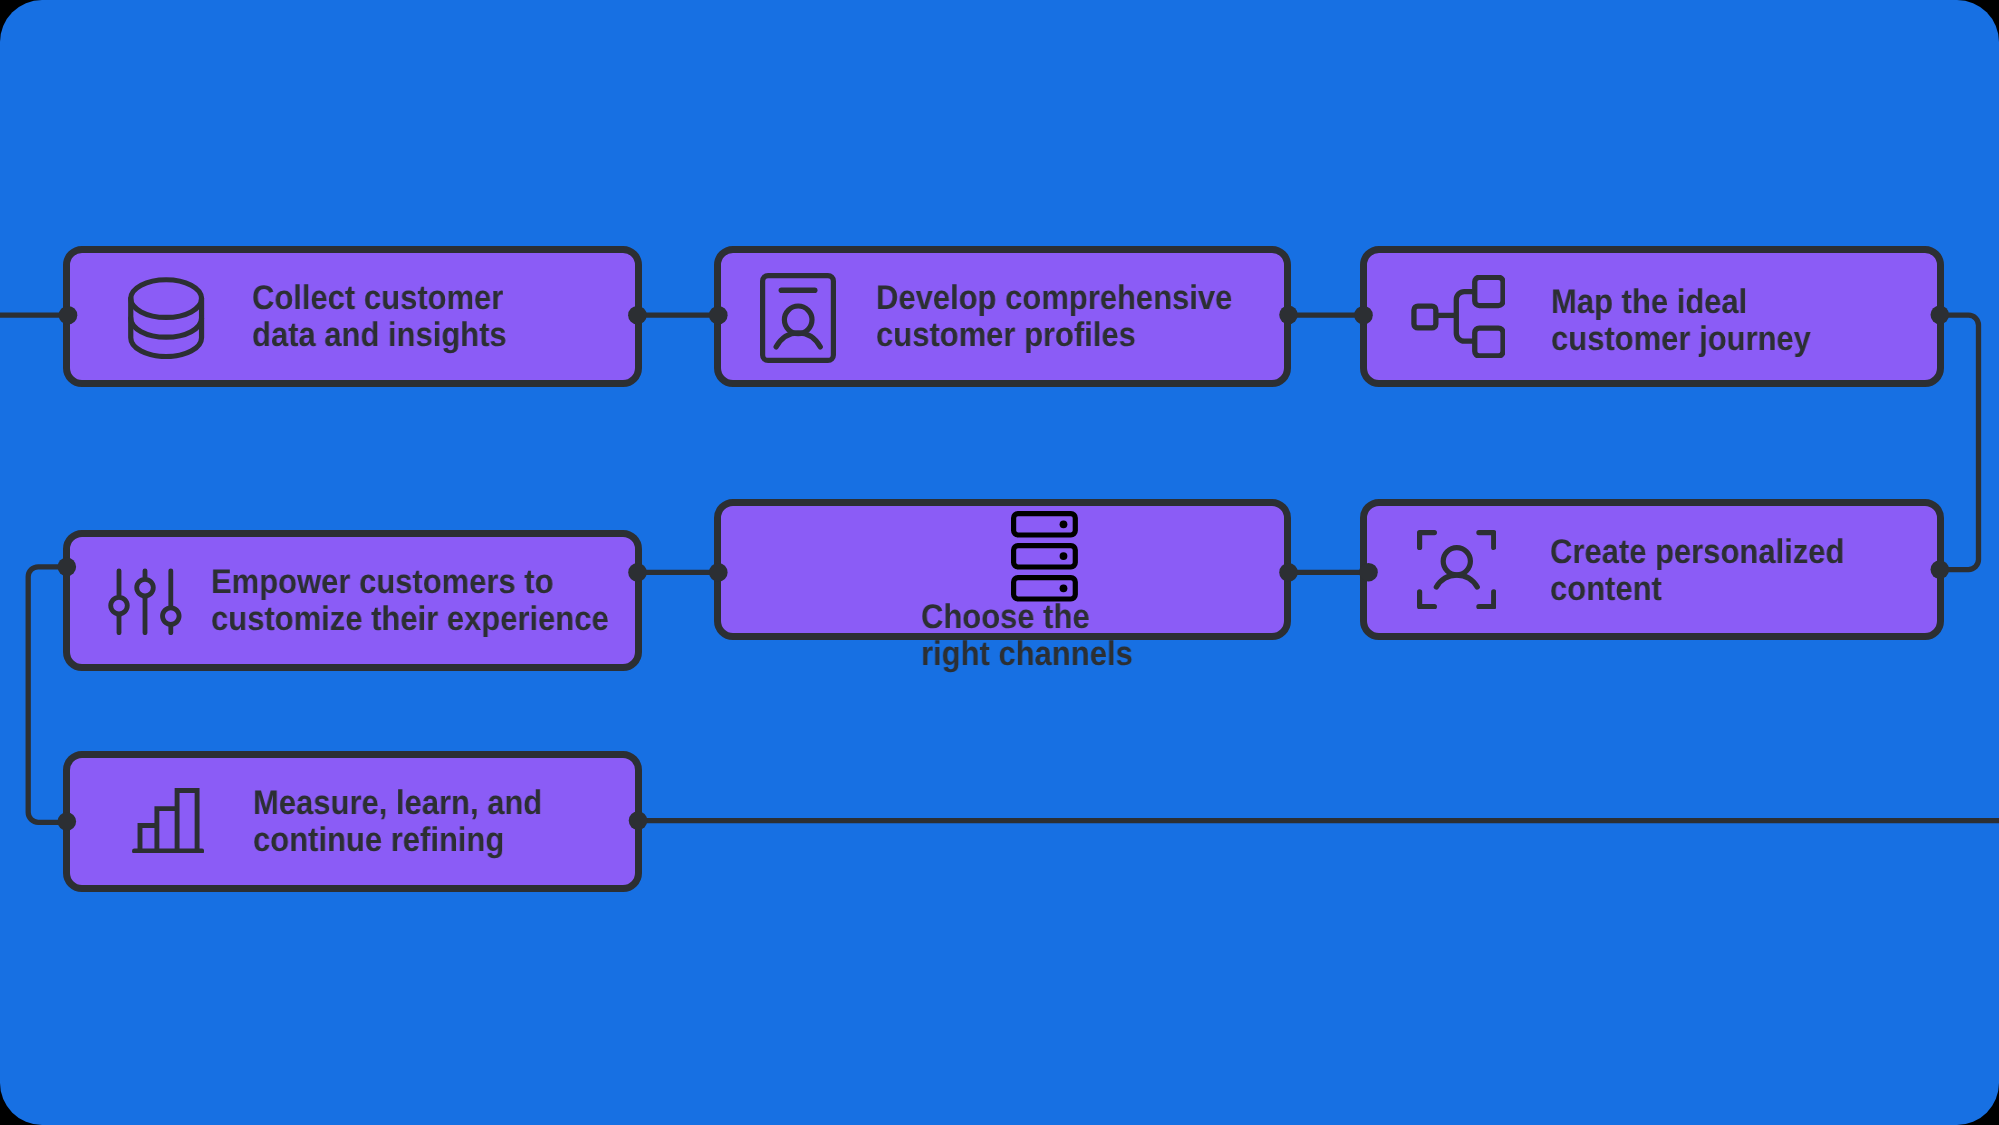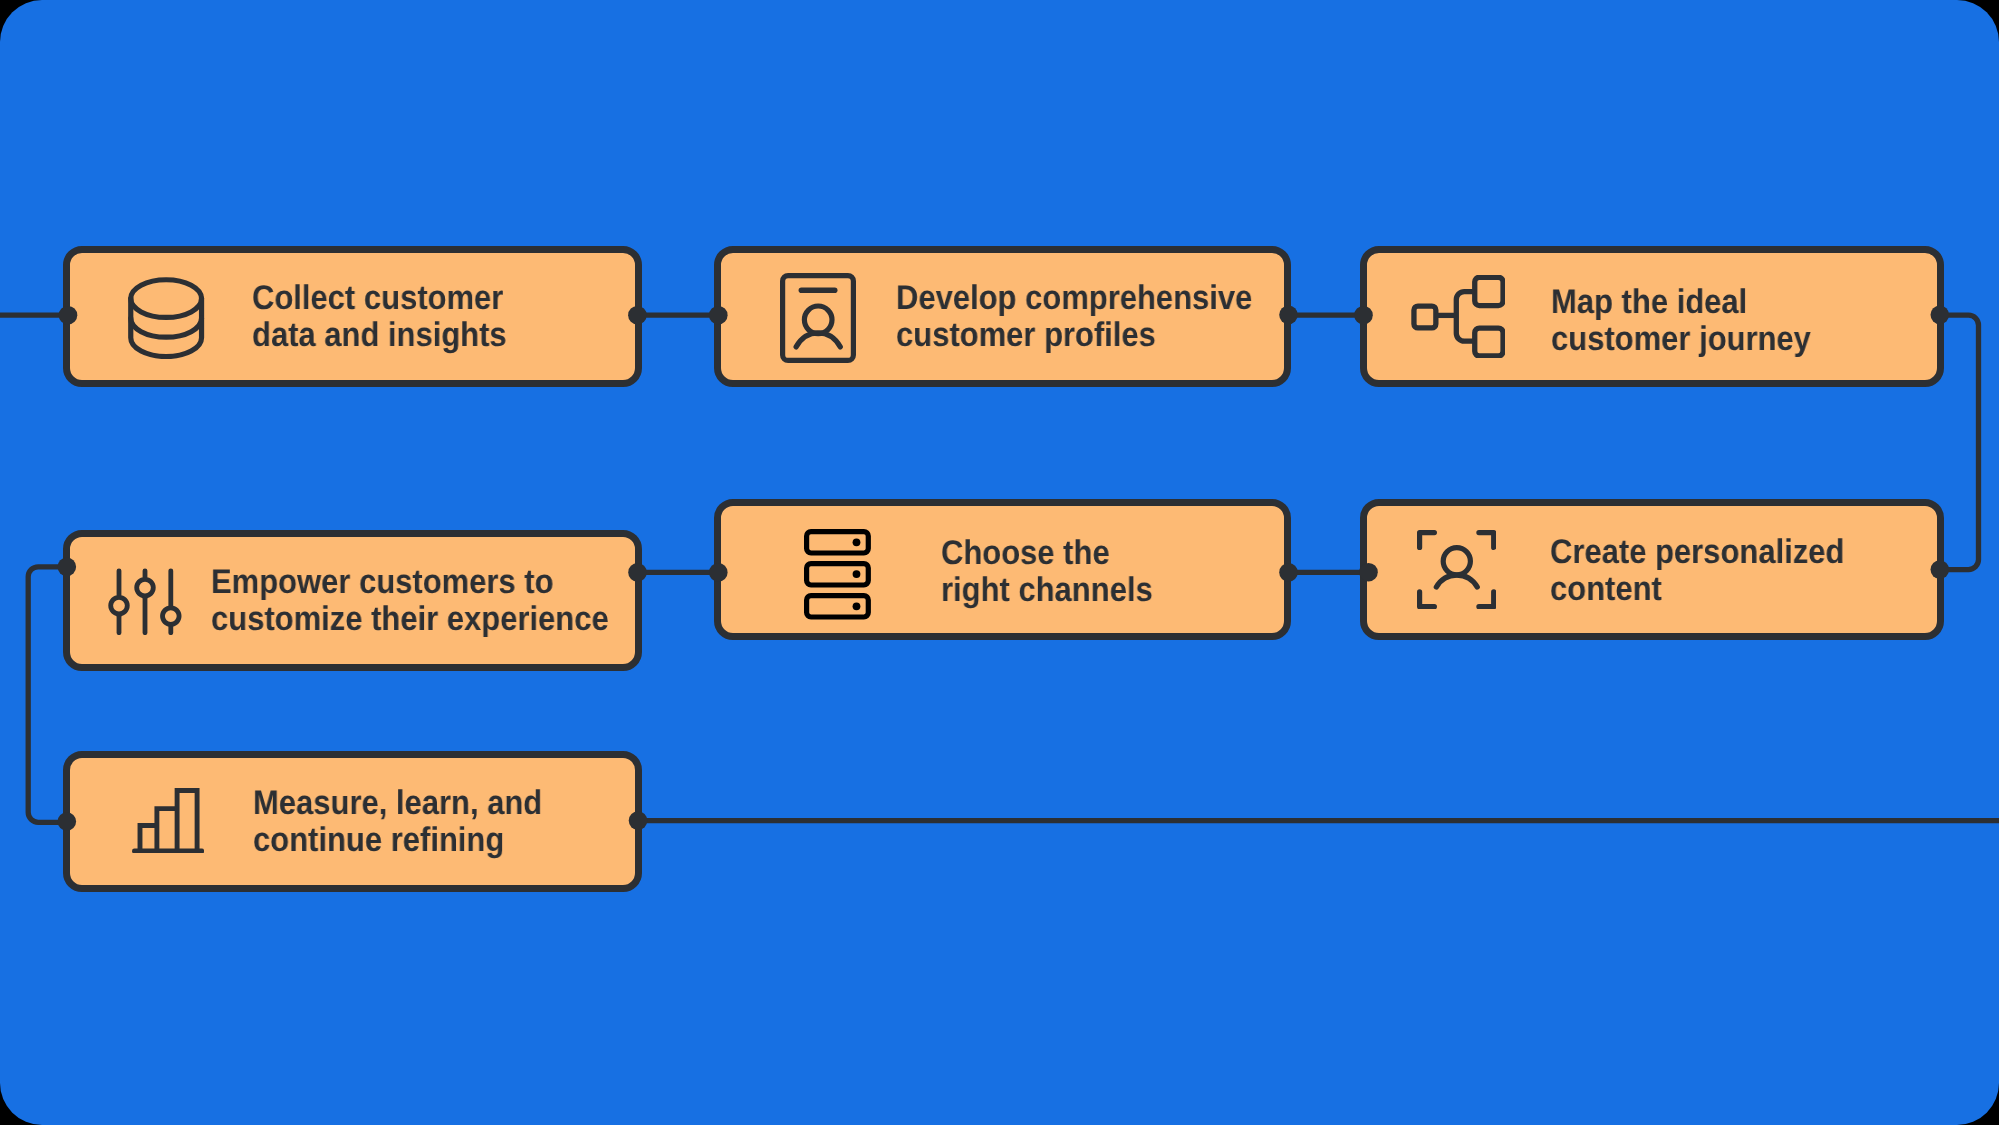--- a/index.html
+++ b/index.html
@@ -3,21 +3,21 @@
 <meta charset="utf-8">
 <style>
   html,body{margin:0;padding:0;background:#000;}
   body{width:1999px;height:1125px;overflow:hidden;}
   #canvas{
     position:relative;width:1999px;height:1125px;
     background:#1770E3;border-radius:42px;overflow:hidden;
     font-family:"Liberation Sans", sans-serif;
   }
   .node{
-    position:absolute;z-index:3;background:#fdba74;border:7.2px solid #2C2F33;
+    position:absolute;z-index:3;background:#8b5cf6;border:7.2px solid #2C2F33;
     border-radius:19px;box-sizing:border-box;
     display:flex;align-items:center;
   }
   .node .ico{flex:none;display:flex;align-items:center;justify-content:center;}
   .node .lbl{
     font-size:34.2px;font-weight:700;line-height:36.6px;color:#2C2F33;
     -webkit-font-smoothing:antialiased;text-rendering:geometricPrecision;will-change:transform;
     letter-spacing:0;white-space:pre;
     transform:scaleX(0.906);transform-origin:left center;
   }
@@ -47,21 +47,21 @@
       <svg width="76.3" height="82.3" viewBox="0 0 76.3 82.3" fill="none" stroke="#2C2F33" stroke-width="5.2" stroke-linecap="round">
         <ellipse cx="38.15" cy="21.6" rx="35.4" ry="18.85"></ellipse>
         <path d="M2.75 21.6 V 60.7 A 35.4 18.85 0 0 0 73.55 60.7 V 21.6"></path>
         <path d="M2.75 41.35 A 35.4 18.85 0 0 0 73.55 41.35"></path>
       </svg>
     </span>
     <span class="lbl" style="margin-left:47.0px;position:relative;top:0.2px;">Collect customer
 data and insights</span>
   </div>
 
-  <div class="node" style="left:714.3px;top:246px;width:576.7px;height:140.6px;padding-left:20px;">
+  <div class="node" style="left:714.3px;top:246px;width:576.7px;height:140.6px;">
     <span class="ico" style="margin-left:39px;position:relative;top:1.5px;">
       <svg width="76" height="90" viewBox="0 0 76 90" fill="none" stroke="#2C2F33" stroke-width="5.2">
         <rect x="2.6" y="2.6" width="70.8" height="84.8" rx="5.5"></rect>
         <line x1="21.4" y1="17.2" x2="54.7" y2="17.2" stroke-linecap="round" stroke-width="5.6"></line>
         <circle cx="38.2" cy="46.8" r="13.8"></circle>
         <path d="M16.1 73.9 C 21.0 65.2 28.9 59.9 38.2 59.9 C 47.5 59.9 55.4 65.2 60.3 73.9" stroke-linecap="round"></path>
       </svg>
     </span>
     <span class="lbl" style="margin-left:40.0px;">Develop comprehensive
 customer profiles</span>
@@ -92,21 +92,21 @@
         <line x1="62.9" y1="58.3" x2="62.9" y2="64.3" stroke-linecap="round"></line>
         <circle cx="11.1" cy="37.2" r="8.3"></circle>
         <circle cx="37.1" cy="19.2" r="8.3"></circle>
         <circle cx="62.9" cy="47.7" r="8.3"></circle>
       </svg>
     </span>
     <span class="lbl" style="margin-left:28.2px;">Empower customers to
 customize their experience</span>
   </div>
 
-  <div class="node" style="left:714.3px;top:499px;width:576.7px;height:140.6px;">
+  <div class="node" style="left:714.3px;top:499px;width:576.7px;height:140.6px;flex-direction:column;">
     <span class="ico" style="margin-left:83px;position:relative;top:5px;">
       <svg width="66.9" height="90.6" viewBox="0 0 66.9 90.6" fill="none" stroke="#000000" stroke-width="5.2">
         <rect x="2.6" y="2.6" width="61.7" height="21.4" rx="4.4"></rect>
         <rect x="2.6" y="34.6" width="61.7" height="21.4" rx="4.4"></rect>
         <rect x="2.6" y="66.6" width="61.7" height="21.4" rx="4.4"></rect>
         <circle cx="52.5" cy="13.3" r="3.9" fill="#000000" stroke="none"></circle>
         <circle cx="52.5" cy="45.1" r="3.9" fill="#000000" stroke="none"></circle>
         <circle cx="52.5" cy="77.3" r="3.9" fill="#000000" stroke="none"></circle>
       </svg>
     </span>

